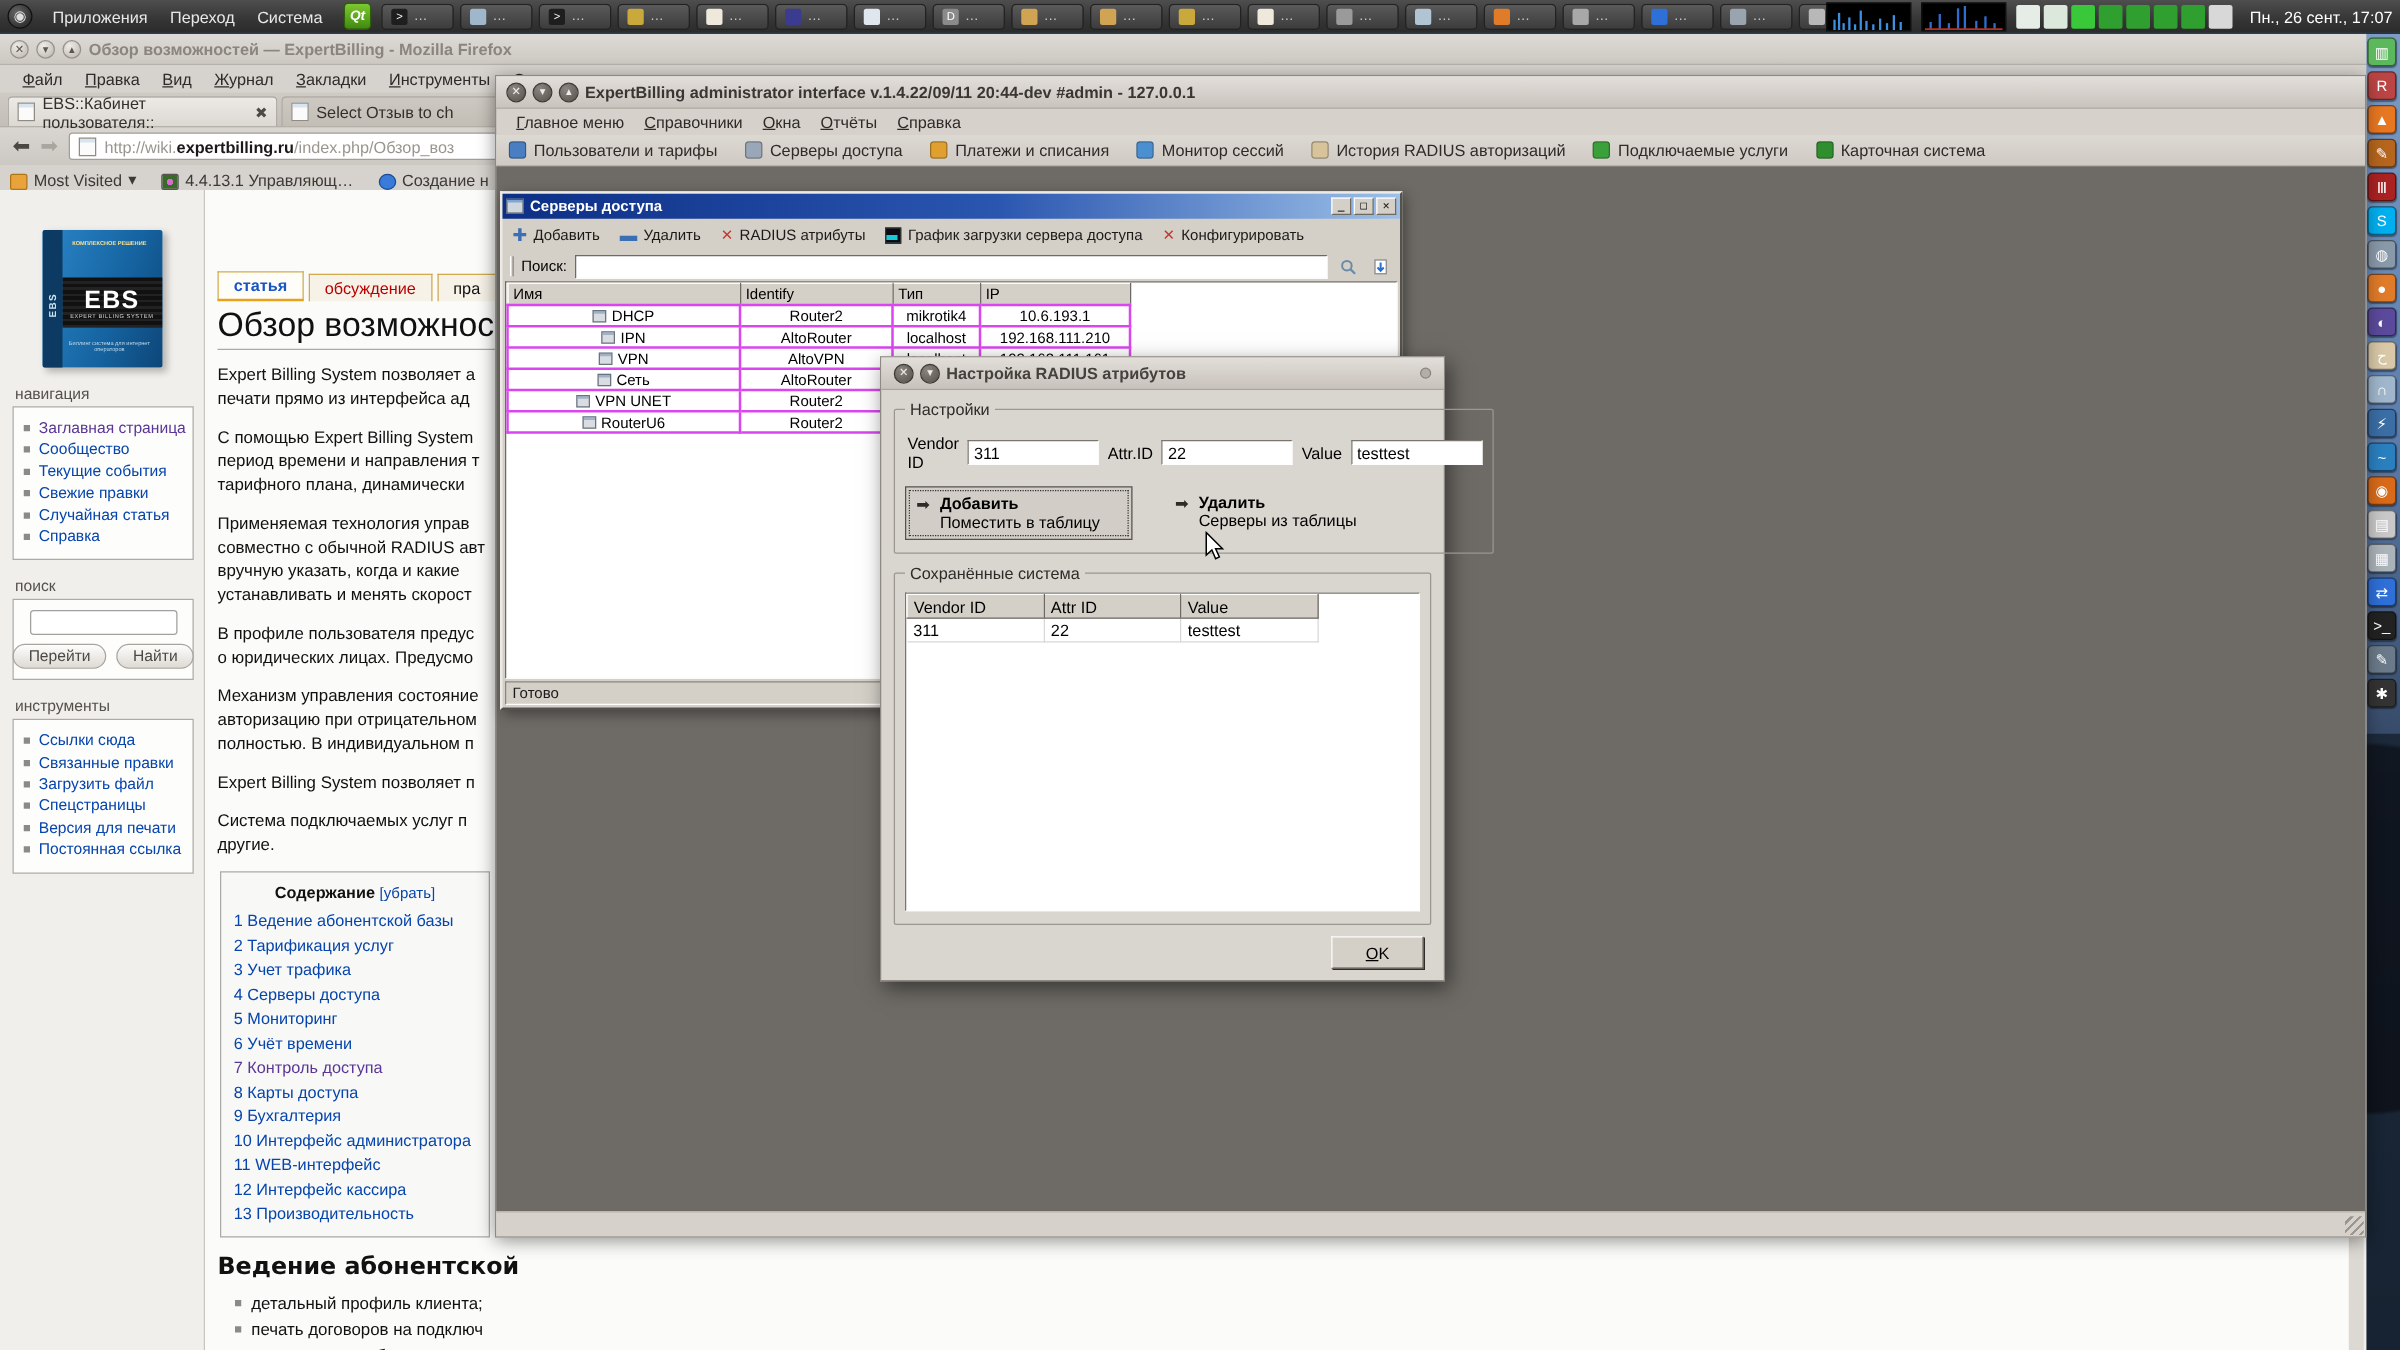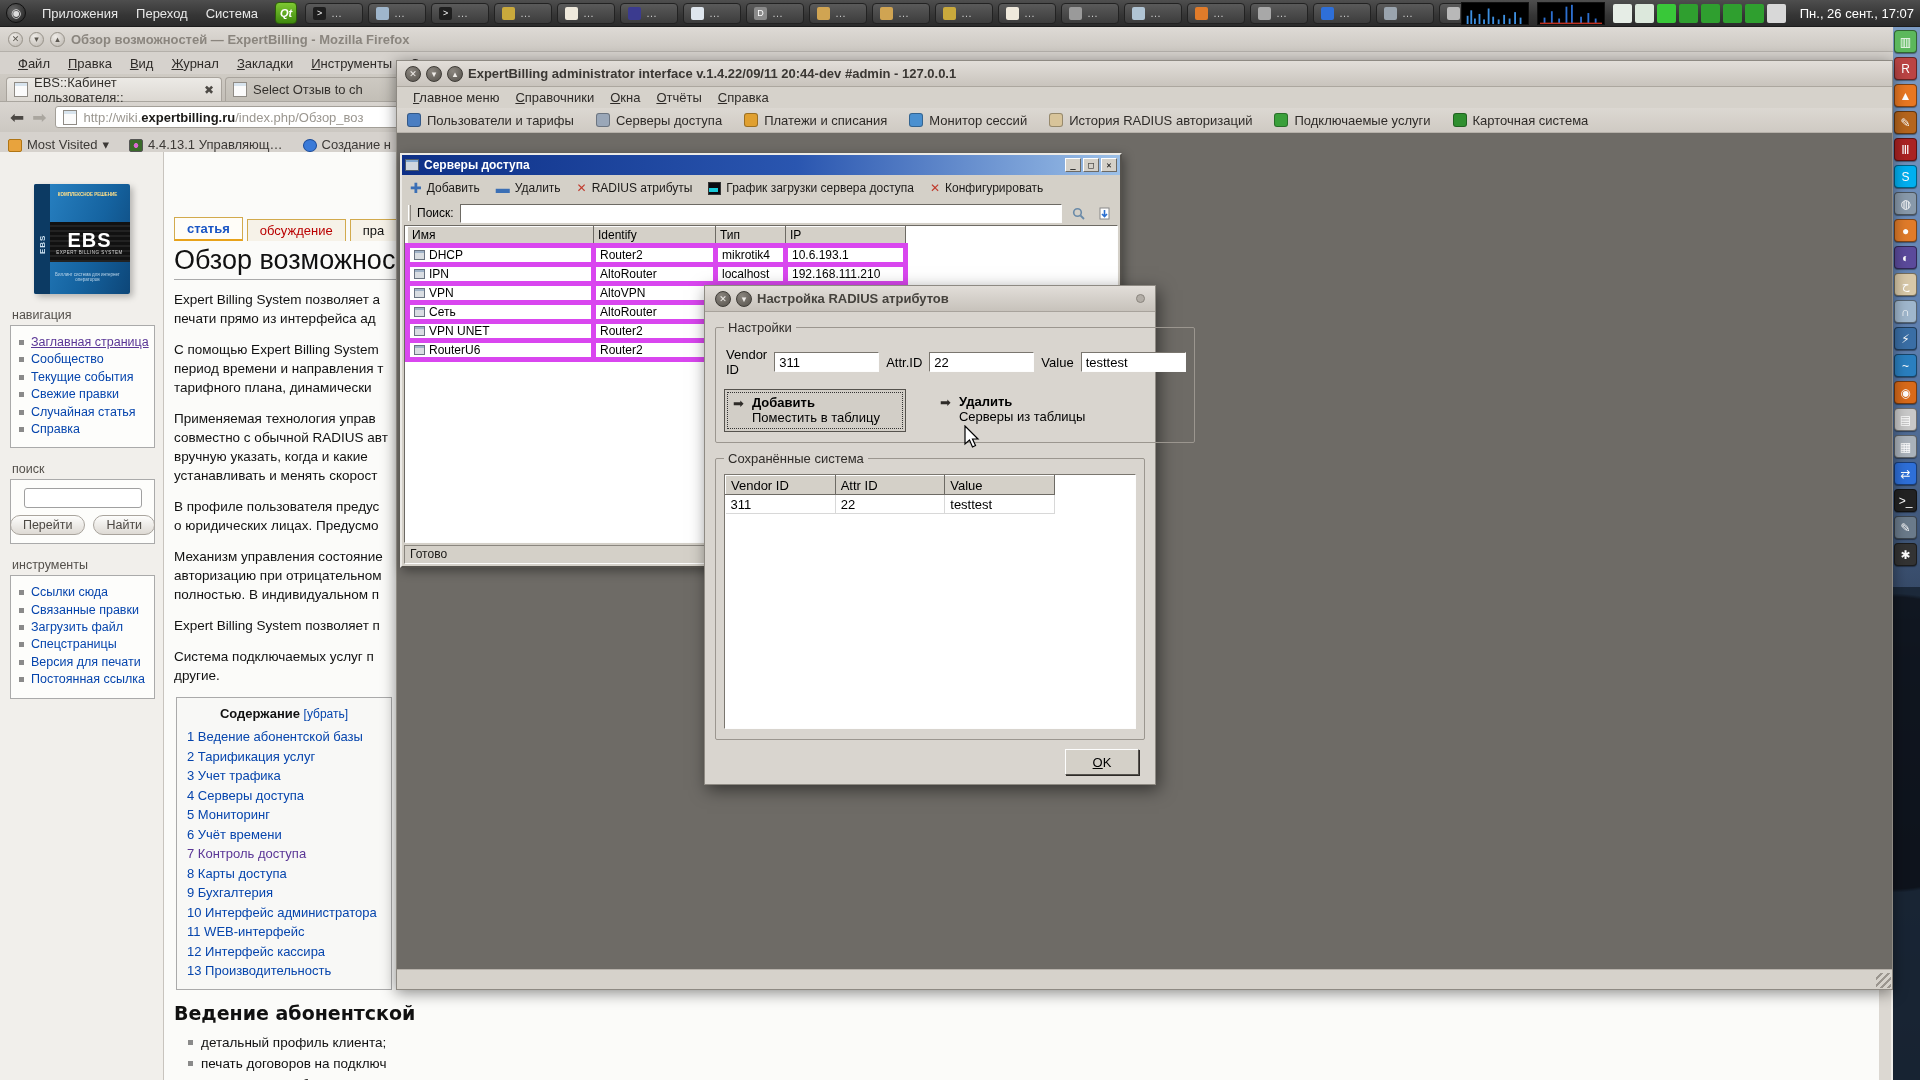--- a/index.html
+++ b/index.html
@@ -96,21 +96,21 @@
   .ebs-band .sub { font-size:4.5px; letter-spacing:.5px; color:#d8d8d8; }
   .ebs-top { position:absolute; left:16px; top:8px; right:4px; text-align:center; color:#ffe08a;
     font-size:4.5px; font-weight:bold; }
   .ebs-cap { position:absolute; left:16px; bottom:12px; right:4px; text-align:center; color:#bcd6ea; font-size:4.5px; }
   .portlet-title { color:#54504b; font-size:12.5px; margin:14px 0 3px 12px; }
   .portlet { background:#fdfdfb; border:1px solid #aaa; margin:0 8px 0 10px; padding:6px 4px 8px 8px; }
   .portlet ul { list-style:none; }
   .portlet li { padding-left:12px; position:relative; line-height:1.15; margin:3px 0;
     color:#0645ad; }
   .portlet li::before { content:""; position:absolute; left:0; top:5px; width:5px; height:5px; background:#8a8a8a; }
-  .portlet li.visited { color:#5a3696;text-decoration:underline; }
+  .portlet li.visited { color:#5a3696; }
   .search-portlet { text-align:center; padding:8px 4px; }
   .search-input { width:118px; height:20px; border:1px solid #a0a0a0; border-radius:3px; background:#fff; }
   .search-btns { display:flex; gap:8px; justify-content:center; margin-top:7px; }
   .search-btns button { font-size:12.5px; color:#4c4843; padding:2px 12px; border:1px solid #a9a49d;
     border-radius:10px; background:linear-gradient(#fdfdfc,#dedad4); }
 
   .wiki-main { position:absolute; left:163px; top:0; width:1716px; height:928px;
     background:#fbfbf9; border-left:1px solid #c8c4be; padding:64px 0 0 10px; font-size:13.5px; color:#111; }
   .wtabs { display:flex; gap:4px; align-items:flex-end; height:25px; }
   .wtab { border:1px solid #d2aa4d; border-bottom:none; background:#f6f2e8; padding:3px 12px 3px 12px;
@@ -178,21 +178,21 @@
   .sw-grip { width:3px; height:16px; border-left:1px solid #fff; border-right:1px solid #8a867f; }
   .sw-search label { font-size:12px; }
   .sw-search input { flex:1; height:19px; background:#fff; font-size:12px; padding:0 3px;
     border:1px solid; border-color:#6d6a64 #fdfdfd #fdfdfd #6d6a64; }
   .sw-sbtn { width:20px; height:19px; display:flex; align-items:center; justify-content:center; background:#d4d0c8; }
   .sw-tablearea { flex:1; background:#fff; border:1px solid; border-color:#6d6a64 #fdfdfd #fdfdfd #6d6a64;
     margin:0 2px; overflow:hidden; position:relative; }
   table.sw { border-collapse:collapse; font-size:12px; }
   table.sw th { background:#d4d0c8; font-weight:normal; text-align:left; padding:1px 4px; height:17px;
     border:1px solid; border-color:#fdfdfd #6d6a64 #6d6a64 #fdfdfd; }
-  table.sw td { border:5px solid #d946ef; padding:0 4px; height:17px; white-space:nowrap; }
+  table.sw td { border:2px solid #d946ef; padding:0 4px; height:17px; white-space:nowrap;text-align:center; }
   .srv-ico { display:inline-block; width:11px; height:10px; background:#d9dde2; border:1px solid #6a7382;
     box-shadow:inset 0 2px 0 #9fb2c8; margin-right:4px; vertical-align:-1px; }
   .sw-status { height:19px; margin:2px; background:#d4d0c8; border:1px solid; font-size:12px;
     border-color:#8a867f #fdfdfd #fdfdfd #8a867f; padding:1px 5px; color:#1c1a18; }
 
   
   .dlg { position:absolute; left:704px; top:285px; width:452px; height:500px; z-index:30;
     background:#d9d5cf; border:1px solid #8e8a83; box-shadow:3px 5px 16px rgba(0,0,0,.5);
     display:flex; flex-direction:column; }
   .dlg-title { height:26px; background:linear-gradient(#e2ded9,#c7c2bb); border-bottom:1px solid #a8a39c;

